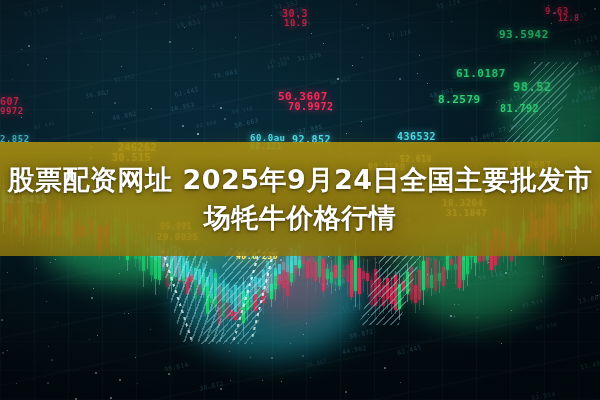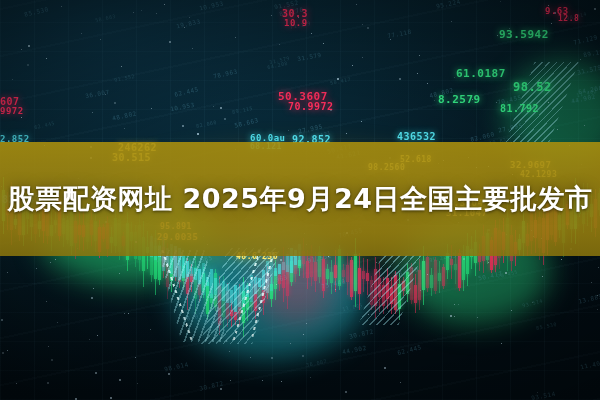--- a/index.html
+++ b/index.html
@@ -936,15 +936,16 @@
       <div class="num n-gold" style="left: 236px; top: 252px; font-size: 8px;">48.6</div>
       <div class="num n-gold" style="left: 262px; top: 252px; font-size: 8px;">236</div>
     </div>
 
   <div class="layer bg-vign"></div>
 
   <div class="gold-band"></div>
 
   <div class="title-wrap">
     <div class="tline">股票配资网址 2025年9月24日全国主要批发市</div>
+    <div class="tline">场牦牛价格行情</div>
   </div>
 
 </div>
 
 </body></html>

